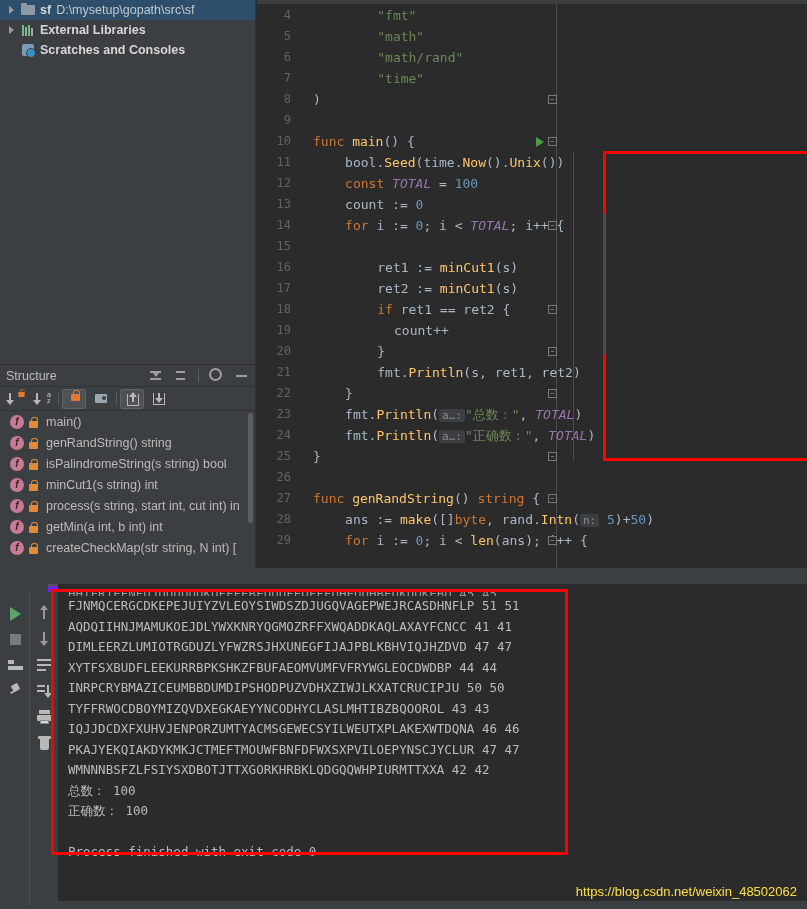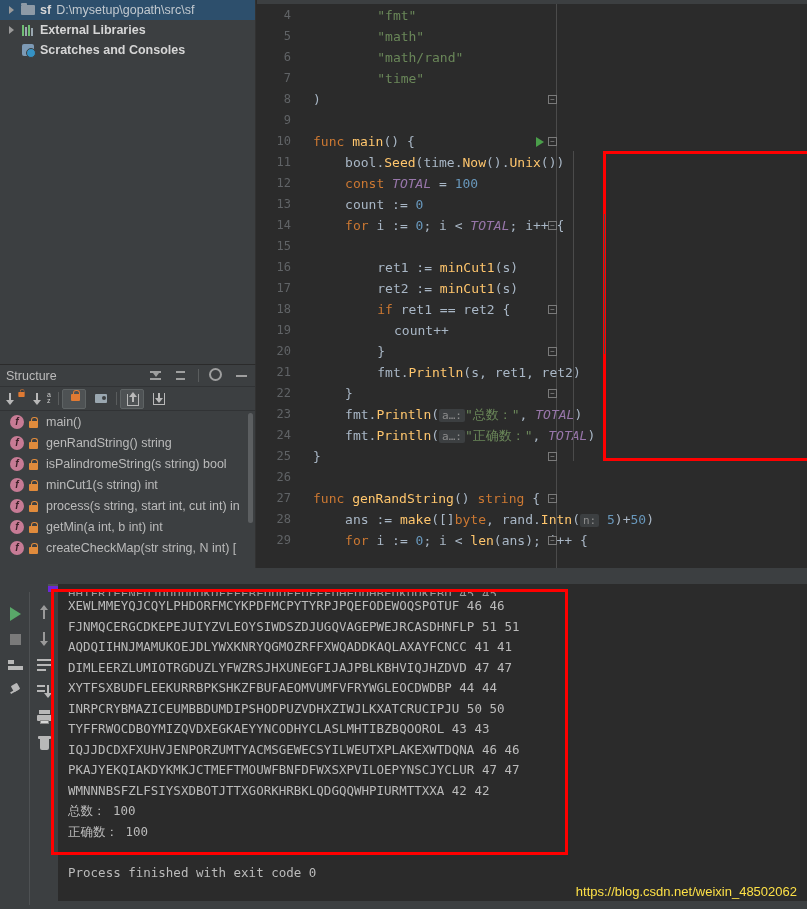--- a/index.html
+++ b/index.html
@@ -465,21 +465,20 @@
           </span>
         </div>
       <div class="side-btn">
           <span class="trash-gl"></span>
         </div>
     </div>
   </div>
 
   <div id="console" style="margin-top: -8px;">
       <div class="con-line clipped" style="height: 12px; overflow: hidden;">HHIFRIEENEUJUUUUUUKDFFFEBEUUUFEQFFFUHEUDHBEUKUQKEBU 45 45</div>
-      <div class="con-line">XEWLMMEYQJCQYLPHDORFMCYKPDFMCPYTYRPJPQEFODEWOQSPOTUF 46 46</div>
       <div class="con-line">FJNMQCERGCDKEPEJUIYZVLEOYSIWDSZDJUGQVAGEPWEJRCASDHNFLP 51 51</div>
       <div class="con-line">AQDQIIHNJMAMUKOEJDLYWXKNRYQGMOZRFFXWQADDKAQLAXAYFCNCC 41 41</div>
       <div class="con-line">DIMLEERZLUMIOTRGDUZLYFWZRSJHXUNEGFIJAJPBLKBHVIQJHZDVD 47 47</div>
       <div class="con-line">XYTFSXBUDFLEEKURRBPKSHKZFBUFAEOMVUMFVFRYWGLEOCDWDBP 44 44</div>
       <div class="con-line">INRPCRYBMAZICEUMBBDUMDIPSHODPUZVDHXZIWJLKXATCRUCIPJU 50 50</div>
       <div class="con-line">TYFFRWOCDBOYMIZQVDXEGKAEYYNCODHYCLASLMHTIBZBQOOROL 43 43</div>
       <div class="con-line">IQJJDCDXFXUHVJENPORZUMTYACMSGEWECSYILWEUTXPLAKEXWTDQNA 46 46</div>
       <div class="con-line">PKAJYEKQIAKDYKMKJCTMEFTMOUWFBNFDFWXSXPVILOEPYNSCJYCLUR 47 47</div>
       <div class="con-line">WMNNNBSFZLFSIYSXDBOTJTTXGORKHRBKLQDGQQWHPIURMTTXXA 42 42</div>
       <div class="con-line">总数： 100</div>

